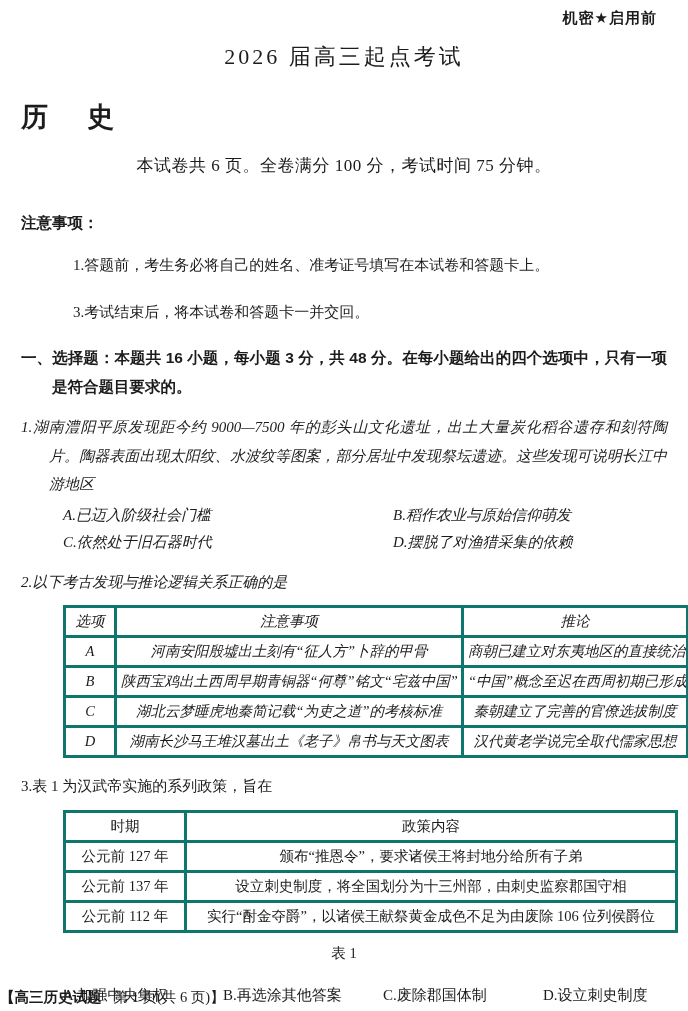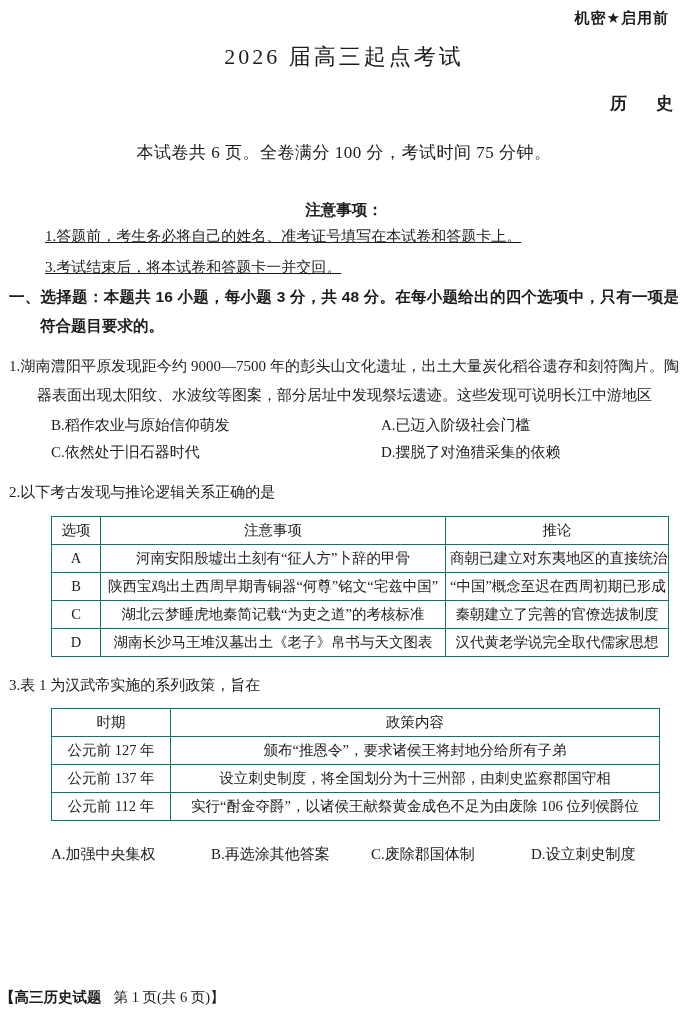--- a/index.html
+++ b/index.html
@@ -1,45 +1,45 @@
 <!DOCTYPE html>
 <html><head>
 <meta charset="utf-8">
 <style>
   html,body { margin:0; padding:0; background:#e8e8e8; }
   .page {
     width:688px; height:1011px; margin:0 auto; background:#ffffff;
     position:relative; overflow:hidden; color:#1c1c1c;
     font-family:"Liberation Serif","DejaVu Serif",serif;
-    font-size:15px; box-sizing:border-box; padding:0 9px;
+    font-size:15px; box-sizing:border-box; padding:0 21px;
   }
   .sans { font-family:"Liberation Sans","DejaVu Sans",sans-serif; }
 
   .secret {
     text-align:right; padding:9px 10px 0 0;
     font-weight:bold; font-size:15px; letter-spacing:1px;
   }
   .exam-title {
     text-align:center; margin-top:16px;
     font-size:22px; letter-spacing:3px; line-height:26px;
   }
   .subject-title {
-    text-align:right; margin-top:19px;
-    font-size:17px; font-weight:bold; letter-spacing:6px; line-height:30px;
+    text-align:left; margin-top:32px;
+    font-size:27px; font-weight:bold; letter-spacing:6px; line-height:30px;
   }
   .exam-info {
     text-align:center; margin-top:25px;
     font-size:17px; line-height:18px; letter-spacing:0.5px;
   }
 
   .notice { margin-top:37px; }
-  .notice-heading { font-weight:bold; font-size:15.5px; line-height:22px;text-align:center; }
+  .notice-heading { font-weight:bold; font-size:15.5px; line-height:22px; }
   .notice-item {
     text-indent:36px; line-height:30.5px; text-align:justify;
-    font-size:15px; margin:0;text-decoration:underline;
+    font-size:15px; margin:16px;
   }
 
   .section-heading {
     font-weight:bold; font-size:15.5px;
     line-height:29px; padding-left:31px; text-indent:-31px;
     text-align:justify;
   }
 
   .stem {
     margin:3px 0 0 0; padding-left:28px; text-indent:-28px;
@@ -53,39 +53,39 @@
   .options-4col {
     display:grid; grid-template-columns:160px 160px 160px auto;
     padding-left:42px; line-height:22px; margin-top:22px; font-size:15px;
   }
 
   table.qtable {
     border-collapse:collapse; margin:9px 0 0 42px;
     table-layout:fixed; width:592px; font-size:14.5px;
   }
   table.qtable td, table.qtable th {
-    border:1px solid #0f766e; text-align:center; vertical-align:middle;
+    border:3px solid #0f766e; text-align:center; vertical-align:middle;
     height:27px; padding:0 4px; font-weight:normal; overflow:hidden;
     white-space:nowrap;
   }
   .q2-c0 { width:40px; } .q2-c1 { width:336px; } .q2-c2 { width:214px; }
   .q3-c0 { width:110px; } .q3-c1 { width:480px; }
 
   .table-caption {
     text-align:center; margin-top:11px; font-size:14.5px; line-height:18px;
   }
 
   .footer {
     position:absolute; left:0; right:0; bottom:4px;
     font-size:14.5px;
   }
   .footer-title { font-weight:bold; font-family:"Liberation Sans","DejaVu Sans",sans-serif; }
   .footer-page { margin-left:12px; }
   .q3-wrap { margin-top:14px; }
-  .q2-wrap, .q1-wrap { margin-top:12px; }
+  .q2-wrap, .q1-wrap { margin-top:12px;font-style:italic; }
 </style>
 </head>
 <body>
 
 <div class="page">
 
   <div class="secret sans">机密★启用前</div>
 
   <div class="exam-title">2026 届高三起点考试</div>
 
@@ -97,22 +97,22 @@
     <div class="notice-heading sans">注意事项：</div>
     <p class="notice-item">1.答题前，考生务必将自己的姓名、准考证号填写在本试卷和答题卡上。</p>
     <p class="notice-item">3.考试结束后，将本试卷和答题卡一并交回。</p>
   </div>
 
   <div class="section-heading sans">一、选择题：本题共 16 小题，每小题 3 分，共 48 分。在每小题给出的四个选项中，只有一项是符合题目要求的。</div>
 
   <div class="q1-wrap">
     <p class="stem"><span>1.</span><span>湖南澧阳平原发现距今约 9000—7500 年的彭头山文化遗址，出土大量炭化稻谷遗存和刻符陶片。陶器表面出现太阳纹、水波纹等图案，部分居址中发现祭坛遗迹。这些发现可说明长江中游地区</span></p>
     <div class="options-2col">
+      <span>A.已迈入阶级社会门槛</span>
       <span>B.稻作农业与原始信仰萌发</span>
-      <span>A.已迈入阶级社会门槛</span>
       <span>C.依然处于旧石器时代</span>
       <span>D.摆脱了对渔猎采集的依赖</span>
     </div>
   </div>
 
   <div class="q2-wrap">
     <p class="stem"><span>2.</span><span>以下考古发现与推论逻辑关系正确的是</span></p>
     <table class="qtable">
       <tbody>
           <tr>
@@ -159,20 +159,21 @@
       <tr>
         <td>公元前 137 年</td>
         <td>设立刺史制度，将全国划分为十三州部，由刺史监察郡国守相</td>
       </tr>
       <tr>
         <td>公元前 112 年</td>
         <td>实行“酎金夺爵”，以诸侯王献祭黄金成色不足为由废除 106 位列侯爵位</td>
       </tr>
     </tbody>
       </table>
+    <div class="table-caption">表 1</div>
     <div class="options-4col">
       <span>A.加强中央集权</span>
       <span>B.再选涂其他答案</span>
       <span>C.废除郡国体制</span>
       <span>D.设立刺史制度</span>
     </div>
   </div>
 
   <div class="footer">
     <span class="footer-title">【高三历史试题</span><span class="footer-page">第 1 页(共 6 页)】</span>

